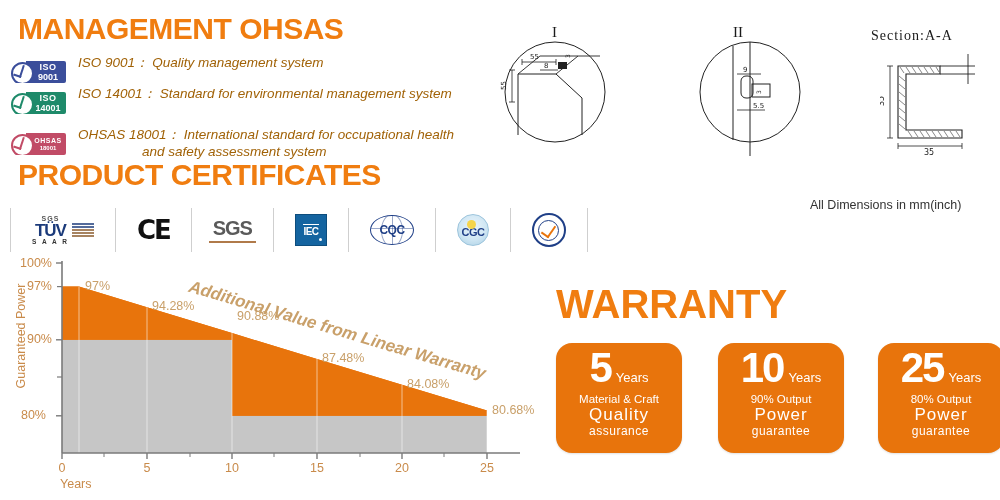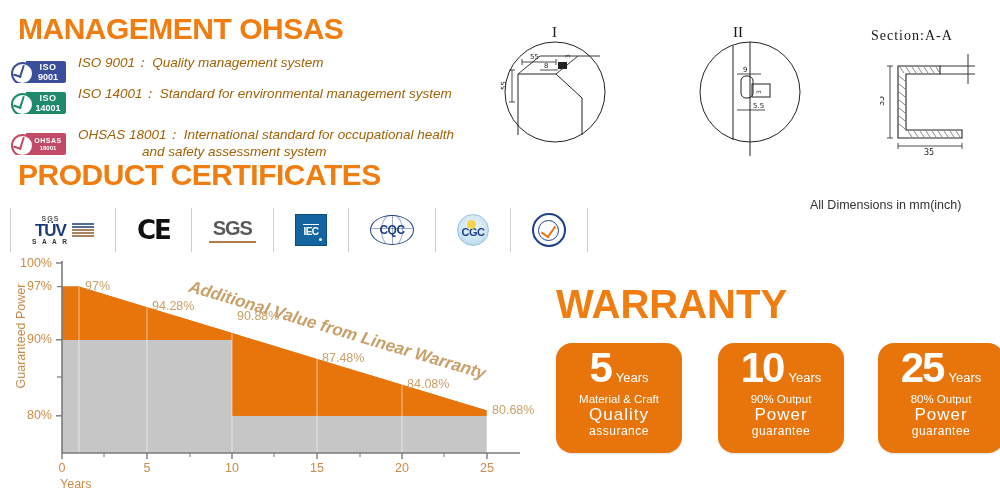--- a/index.html
+++ b/index.html
@@ -380,21 +380,21 @@
       <line x1="190" y1="198" x2="190" y2="202" stroke="#7a7a7a" stroke-width="1"></line>
       <line x1="274" y1="198" x2="274" y2="202" stroke="#7a7a7a" stroke-width="1"></line>
       <line x1="360" y1="198" x2="360" y2="202" stroke="#7a7a7a" stroke-width="1"></line>
       <line x1="444" y1="198" x2="444" y2="202" stroke="#7a7a7a" stroke-width="1"></line>
     </svg>
 
     
     <div class="ytick-label" style="left:6px;  top:1px;">100%</div>
     <div class="ytick-label" style="left:6px;  top:24px;">97%</div>
     <div class="ytick-label" style="left:6px;  top:77px;">90%</div>
-    <div class="ytick-label" style="left:6px;  top:153px;">80%</div>
+    <div class="ytick-label" style="left:0;  top:153px;">80%</div>
 
     
     <div class="xtick-label" style="left:49px;  top:206px;">0</div>
     <div class="xtick-label" style="left:134px; top:206px;">5</div>
     <div class="xtick-label" style="left:219px; top:206px;">10</div>
     <div class="xtick-label" style="left:304px; top:206px;">15</div>
     <div class="xtick-label" style="left:389px; top:206px;">20</div>
     <div class="xtick-label" style="left:474px; top:206px;">25</div>
 
     <div id="xlabel" style="left:60px; top:222px;">Years</div>

